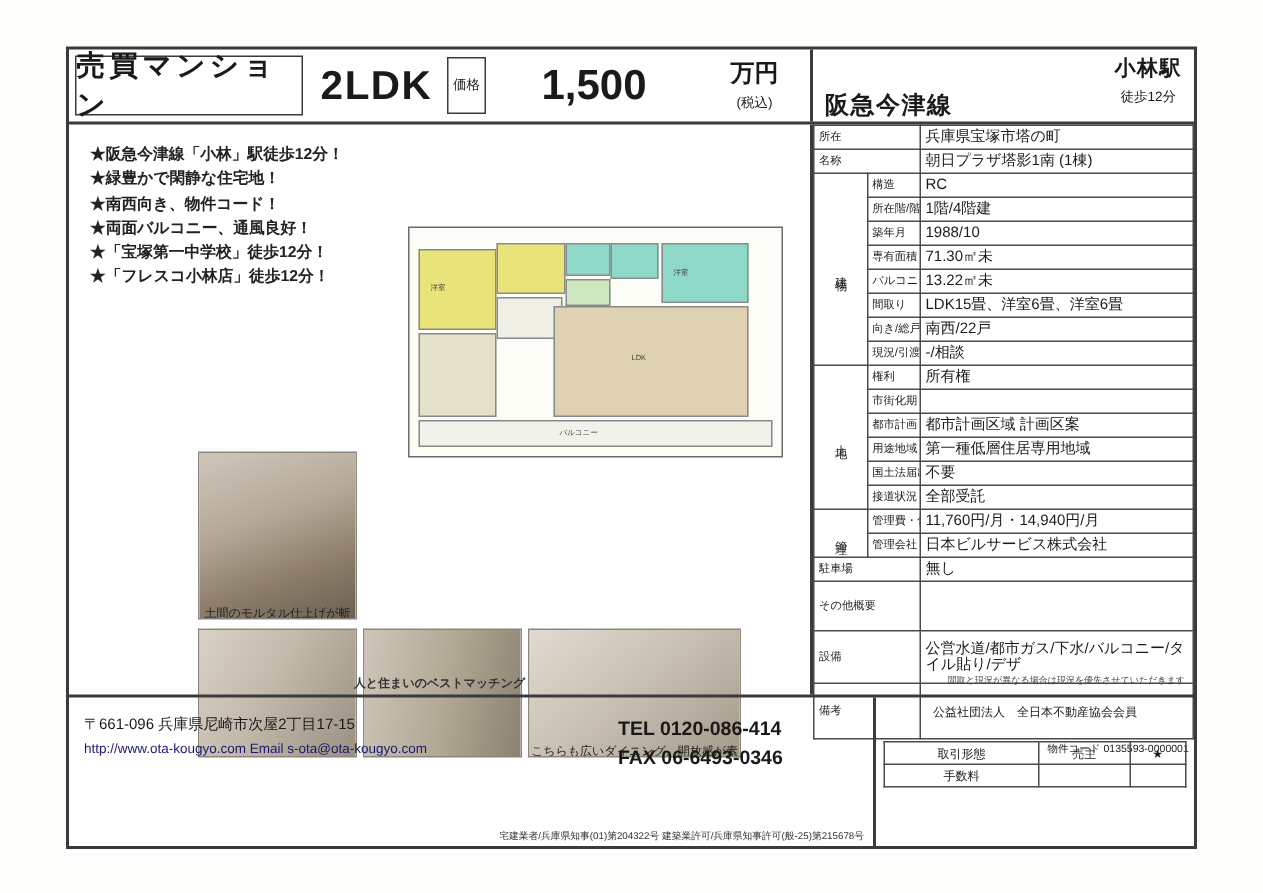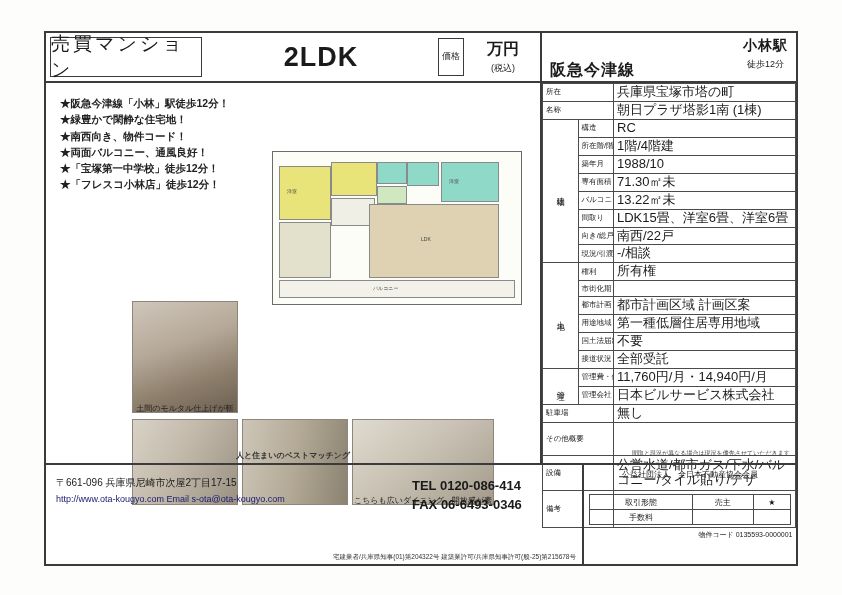--- a/index.html
+++ b/index.html
@@ -48,21 +48,21 @@
     box-sizing: border-box;
   }
   .kind-box {
     width: 150px;
     margin: 4px;
     border: 1.5px solid #3b3b3b;
     display: flex;
     align-items: center;
     justify-content: center;
     font-size: 19px;
-    font-weight: normal;
+    font-weight: bold;
     letter-spacing: 3px;
   }
   .madori {
     flex: 1;
     display: flex;
     align-items: center;
     justify-content: center;
     font-size: 27px;
     font-weight: bold;
     letter-spacing: 1px;
@@ -239,21 +239,21 @@
   td.grp {
     width: 17px;
     text-align: center;
     font-size: 8px;
     letter-spacing: 0px;
   }
   td.lbl {
     width: 64px;
     font-size: 7.5px;
   }
-  td.val { font-size: 13px; }
+  td.val { font-size: 10px; }
   .vert {
     writing-mode: vertical-rl;
     text-orientation: upright;
     letter-spacing: 2px;
     display: inline-block;
   }
   
   .footer {
     position: absolute;
     left: 0; top: 430px;
@@ -338,20 +338,21 @@
 <body>
 
 <div id="sheet">
   <div class="frame">
 
     <div class="header">
       <div class="hdr-left">
         <div class="kind-box">売買マンション</div>
         <div class="madori">2LDK</div>
         <div class="kakaku-label">価格</div>
+        <div class="price">1,500</div>
         <div class="price-unit">
           <div class="u1">万円</div>
           <div class="u2">(税込)</div>
         </div>
       </div>
       <div class="hdr-right">
         <div class="line-name">阪急今津線</div>
         <div class="station-wrap">
           <div class="station">小林駅</div>
           <div class="walk">徒歩12分</div>

